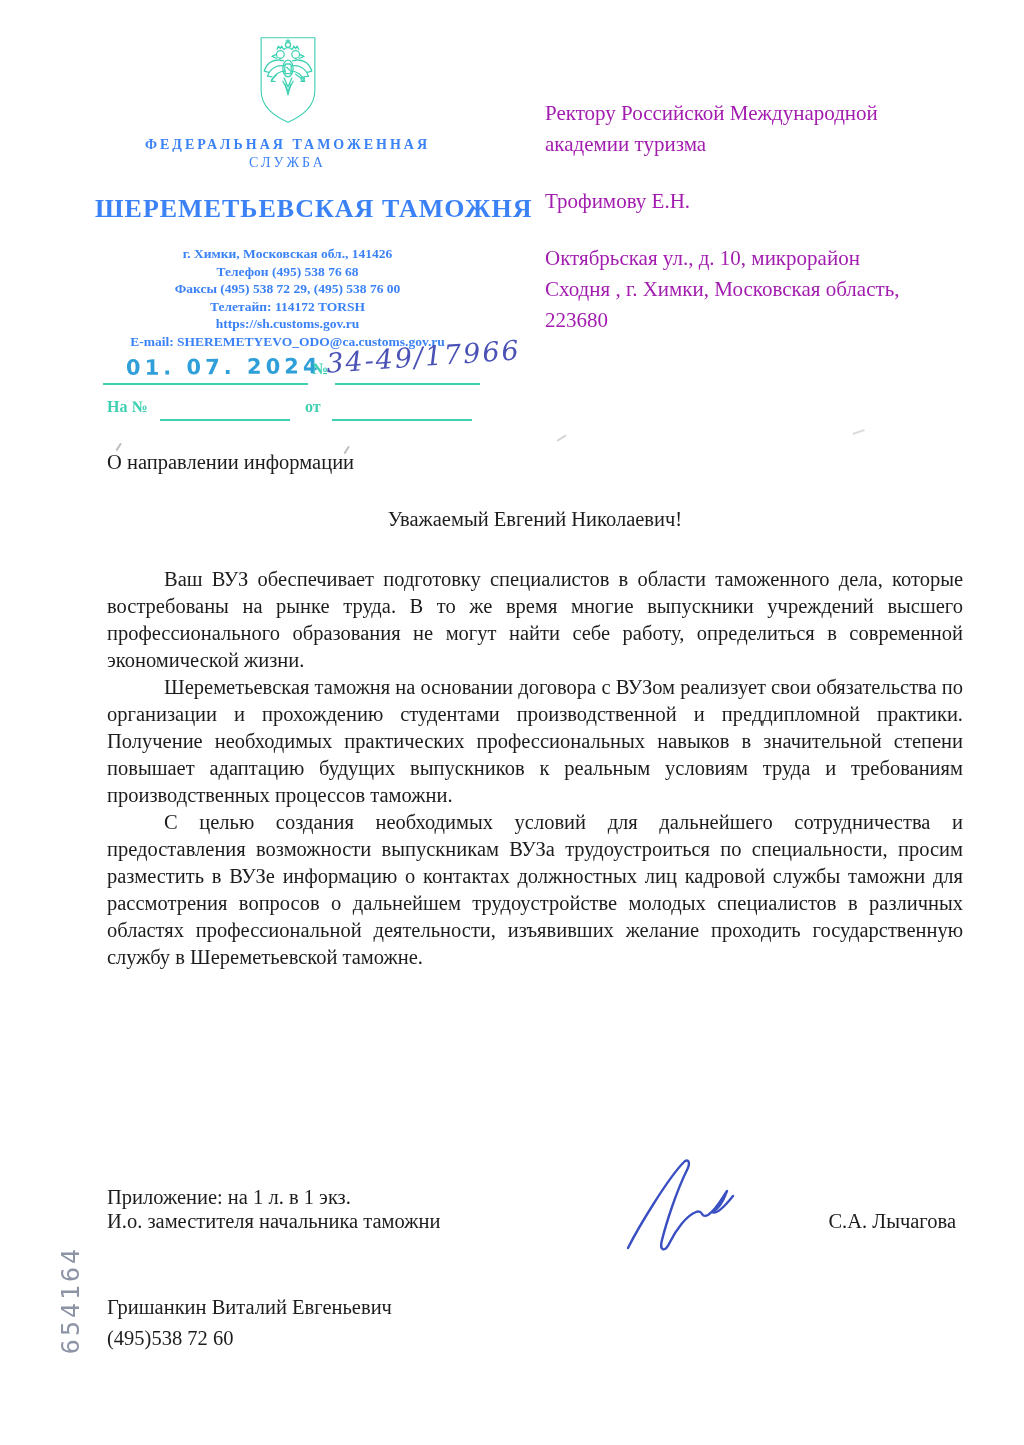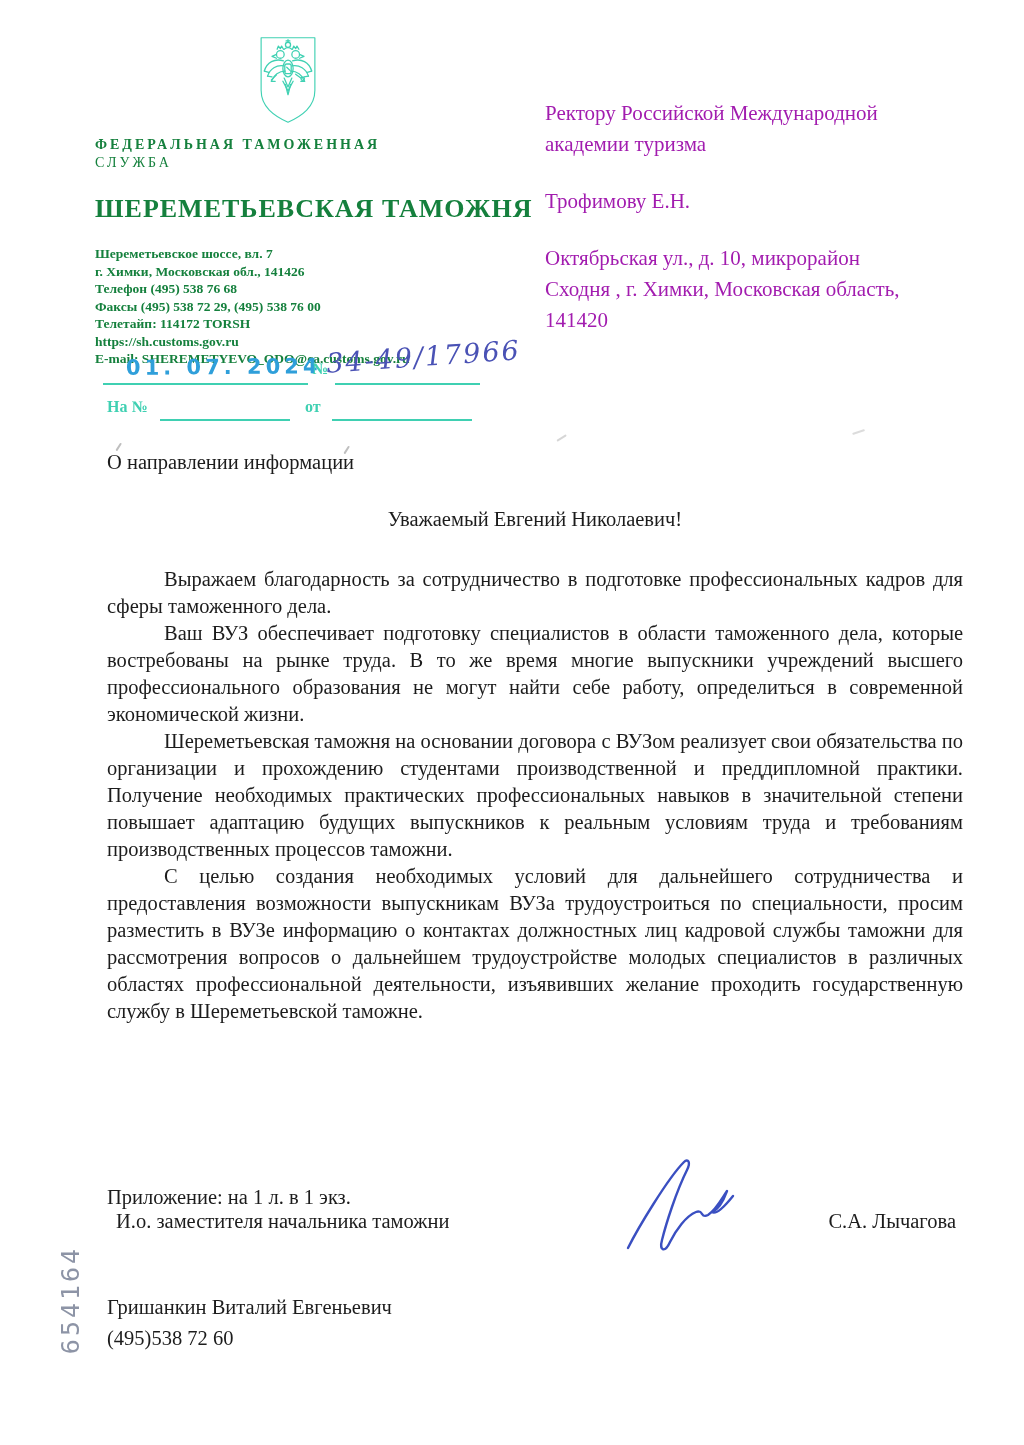--- a/index.html
+++ b/index.html
@@ -3,21 +3,21 @@
 <meta charset="utf-8">
 <title>Scanned letter</title>
 <style>
   html,body{margin:0;padding:0;background:#e8e8e8;}
   .page{
     position:relative;width:1024px;height:1445px;margin:0 auto;
     background:#ffffff;overflow:hidden;
     font-family:"Liberation Serif", serif;color:#1c1c1c;
   }
   
-  .letterhead{position:absolute;left:95px;top:34px;width:385px;color:#15803d;}
+  .letterhead{position:absolute;left:95px;top:34px;width:385px;text-align:center;color:#3b82f6;}
   .emblem{display:block;margin:0 auto 10px auto;}
   .org-line1{font-size:14px;font-weight:bold;letter-spacing:3px;line-height:18px;}
   .org-line2{font-size:14px;font-weight:normal;letter-spacing:3px;line-height:18px;margin-bottom:22px;}
   .org-name{font-size:26px;font-weight:bold;letter-spacing:1px;margin-bottom:21px;white-space:nowrap;}
   .lh-addr{font-size:13.5px;font-weight:bold;line-height:17.5px;}
   .lh-addr div{white-space:nowrap;}
   
   .teal-line{position:absolute;height:2px;background:#3fd0b2;}
   .teal-label{position:absolute;color:#3fd0b2;font-weight:bold;font-size:16px;font-family:"Liberation Serif",serif;}
   .date-stamp{
@@ -32,21 +32,21 @@
   }
   
   .recipient{position:absolute;left:545px;top:98px;width:420px;font-size:21px;line-height:31px;color:#a21caf;}
   .recipient .gap{height:26px;}
   
   .subject{position:absolute;left:107px;top:451px;font-size:20.5px;}
   .salutation{position:absolute;left:107px;top:508px;width:856px;text-align:center;font-size:20.5px;}
   .body-text{position:absolute;left:107px;top:566px;width:856px;font-size:20.5px;line-height:27px;text-align:justify;}
   .body-text p{margin:0;text-indent:57px;}
   .attachment{position:absolute;left:107px;top:1186px;font-size:20.5px;}
-  .signoff-position{position:absolute;left:116px;top:1210px;font-size:20.5px;}
+  .signoff-position{position:absolute;left:107px;top:1210px;font-size:20.5px;}
   .signoff-name{position:absolute;left:600px;top:1210px;width:356px;text-align:right;font-size:20.5px;}
   .signature{position:absolute;left:612px;top:1150px;}
   .contact{position:absolute;left:107px;top:1292px;font-size:20.5px;line-height:31px;}
   
   .vertical-number{
     position:absolute;left:70px;top:1300px;
     transform:translate(-50%,-50%) rotate(-90deg);
     font-family:"DejaVu Sans Mono",monospace;font-size:25px;letter-spacing:3px;
     color:#8d94a6;white-space:nowrap;
   }
@@ -96,21 +96,20 @@
       <path d="M46,77 L50,93 L54,77"></path>
 
       <path d="M32,62 L24,70"></path>
       <circle cx="73" cy="68" r="2.6"></circle>
       <path d="M62,61 L70,67"></path>
     </svg>
     <div class="org-line1">ФЕДЕРАЛЬНАЯ ТАМОЖЕННАЯ</div>
     <div class="org-line2">СЛУЖБА</div>
     <div class="org-name">ШЕРЕМЕТЬЕВСКАЯ ТАМОЖНЯ</div>
     <div class="lh-addr">
-      <div>Шереметьевское шоссе, вл. 7</div>
       <div>г. Химки, Московская обл., 141426</div>
       <div>Телефон (495) 538 76 68</div>
       <div>Факсы (495) 538 72 29, (495) 538 76 00</div>
       <div>Телетайп: 114172 TORSH</div>
       <div>https://sh.customs.gov.ru</div>
       <div>E-mail: SHEREMETYEVO_ODO@ca.customs.gov.ru</div>
     </div>
   </div>
 
   <div class="date-stamp">01. 07. 2024</div>
@@ -124,28 +123,27 @@
   <div class="teal-line" style="left:332px;top:419px;width:140px;"></div>
 
   <div class="recipient">
     <div>Ректору Российской Международной</div>
     <div>академии туризма</div>
     <div class="gap"></div>
     <div>Трофимову Е.Н.</div>
     <div class="gap"></div>
     <div>Октябрьская ул., д. 10, микрорайон</div>
     <div>Сходня , г. Химки,  Московская область,</div>
-    <div>141420</div>
+    <div>223680</div>
   </div>
 
   <div class="subject">О направлении информации</div>
   <div class="salutation">Уважаемый Евгений Николаевич!</div>
 
   <div class="body-text">
-    <p>Выражаем благодарность за сотрудничество в подготовке профессиональных кадров для сферы таможенного дела.</p>
     <p>Ваш ВУЗ обеспечивает подготовку специалистов в области таможенного дела, которые востребованы на рынке труда. В то же время многие выпускники учреждений высшего профессионального образования не могут найти себе работу, определиться в современной экономической жизни.</p>
     <p>Шереметьевская таможня на основании договора с ВУЗом реализует свои обязательства по организации и прохождению студентами производственной и преддипломной практики. Получение необходимых практических профессиональных навыков в значительной степени повышает адаптацию будущих выпускников к реальным условиям труда и требованиям производственных процессов таможни.</p>
     <p>С целью создания необходимых условий для дальнейшего сотрудничества и предоставления возможности выпускникам ВУЗа трудоустроиться по специальности, просим разместить в ВУЗе информацию о контактах должностных лиц кадровой службы таможни для рассмотрения вопросов о дальнейшем трудоустройстве молодых специалистов в различных областях профессиональной деятельности, изъявивших желание проходить государственную службу в Шереметьевской таможне.</p>
   </div>
 
   <div class="attachment">Приложение: на 1 л. в 1 экз.</div>
 
   <div class="signoff-position">И.о. заместителя начальника таможни</div>
   <svg class="signature" width="130" height="110" viewBox="0 0 130 110" fill="none" stroke="#3a4fc1" stroke-width="2.4" stroke-linecap="round" stroke-linejoin="round">
     <path d="M16,98 C26,78 56,28 72,12 C76,8 79,12 75,20 C64,42 54,74 50,90 C47,101 53,103 58,92 C64,80 74,66 84,62 C92,59 88,69 96,65 C104,60 109,50 115,41 C111,52 105,60 100,62 C104,65 113,56 121,46"></path>

